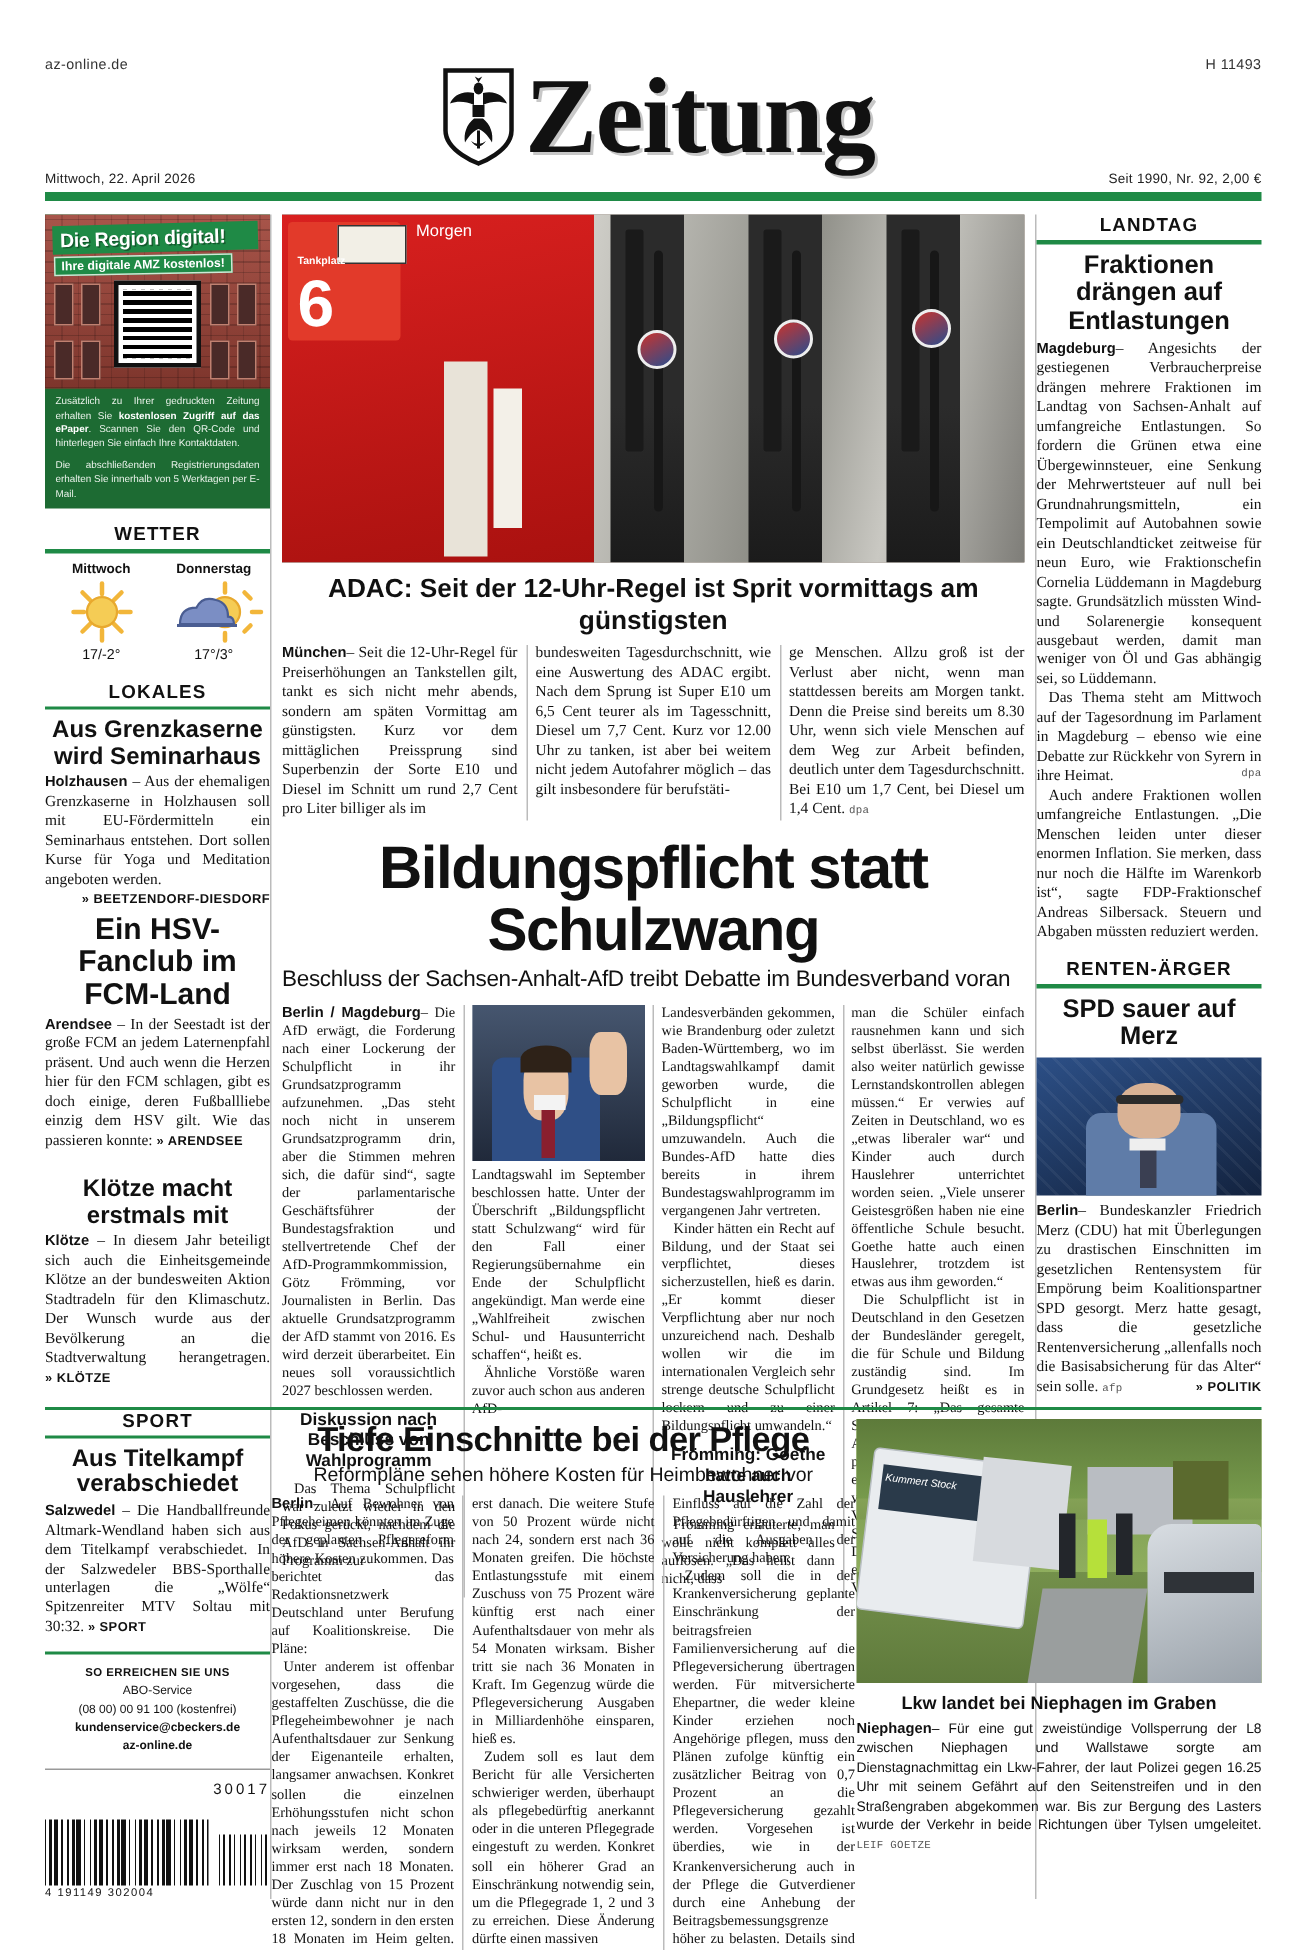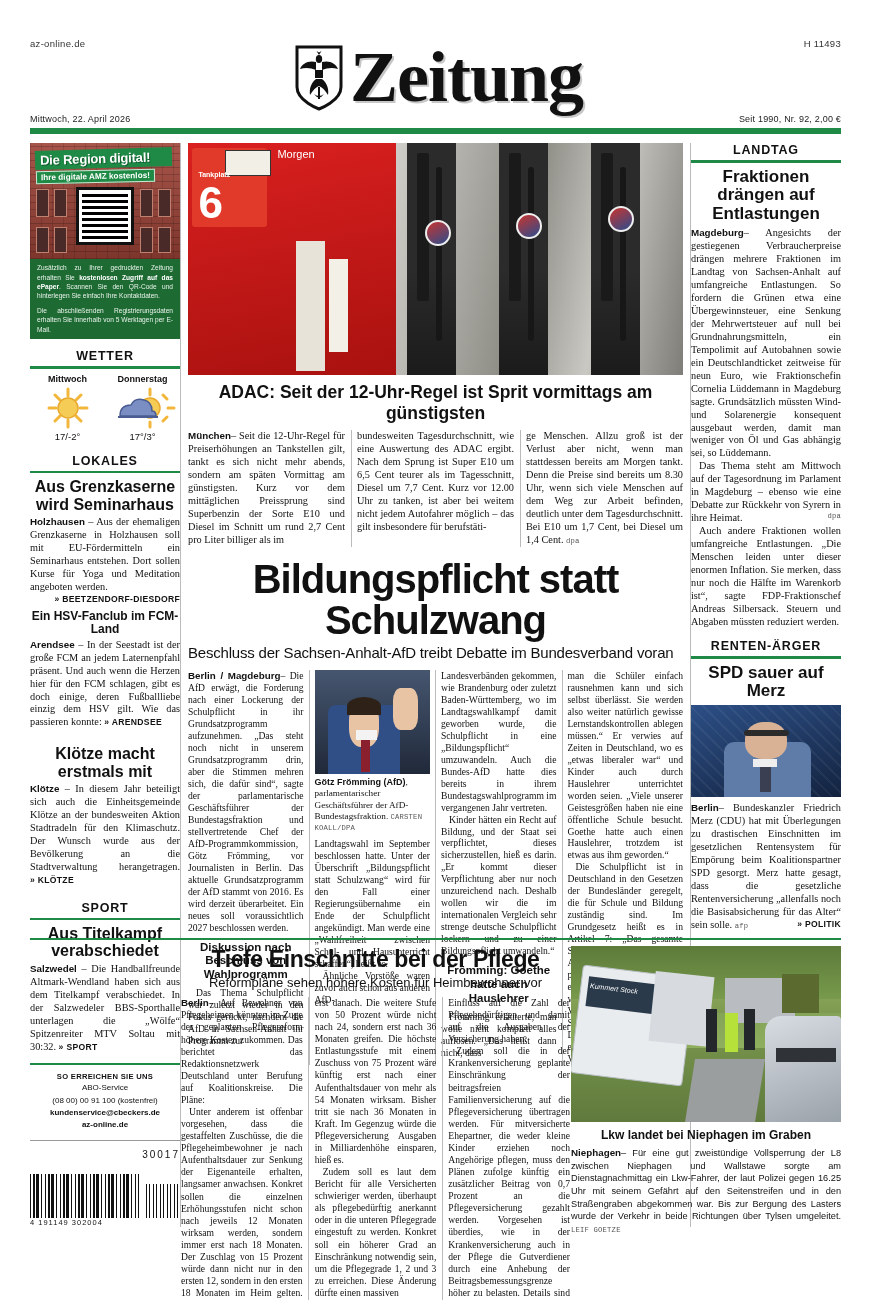--- a/index.html
+++ b/index.html
@@ -297,21 +297,21 @@
       <div style="margin-top:12px;">
         <div class="sec-head">LOKALES</div>
         <div class="sec-rule"></div>
 
         <div>
           <div class="hl" style="font-size:16px;margin-bottom:3px;">Aus Grenzkaserne wird Seminarhaus</div>
           <div class="body"><span class="lead">Holzhausen</span> <span>– Aus der ehemaligen Grenzkaserne in Holzhausen soll mit EU-Fördermitteln ein Seminarhaus entstehen. Dort sollen Kurse für Yoga und Meditation angeboten werden.</span> <span class="ref ref-right">» BEETZENDORF-DIESDORF</span></div>
         </div>
 
         <div style="margin-top:16px;">
-          <div class="hl" style="font-size:12px;margin-bottom:3px;">Ein HSV-Fanclub im FCM-Land</div>
+          <div class="hl" style="font-size:20px;margin-bottom:3px;">Ein HSV-Fanclub im FCM-Land</div>
           <div class="body"><span class="lead">Arendsee</span> <span>– In der Seestadt ist der große FCM an jedem Laternenpfahl präsent. Und auch wenn die Herzen hier für den FCM schlagen, gibt es doch einige, deren Fußballliebe einzig dem HSV gilt. Wie das passieren konnte:</span> <span class="ref">» ARENDSEE</span></div>
         </div>
 
         <div style="margin-top:16px;">
           <div class="hl" style="font-size:16px;margin-bottom:3px;">Klötze macht erstmals mit</div>
           <div class="body"><span class="lead">Klötze</span> <span>– In diesem Jahr beteiligt sich auch die Einheitsgemeinde Klötze an der bundesweiten Aktion Stadtradeln für den Klimaschutz. Der Wunsch wurde aus der Bevölkerung an die Stadtverwaltung herangetragen.</span> <span class="ref">» KLÖTZE</span></div>
         </div>
       </div>
 
       <div style="margin-top:14px;">
@@ -394,21 +394,20 @@
         <div class="infig" style="break-before:column;">
           <div class="infig-img">
             <div style="position:absolute;inset:0;background:linear-gradient(180deg,#46566f,#20293a);"></div>
             <div style="position:absolute;left:12%;top:34%;width:62%;height:70%;background:#2f4f86;border-radius:8px 8px 0 0;"></div>
             <div style="position:absolute;left:30%;top:30%;width:26%;height:44%;background:#e8c3a4;border-radius:42% 42% 40% 40%;"></div>
             <div style="position:absolute;left:28%;top:26%;width:30%;height:18%;background:#2e2218;border-radius:50% 50% 0 0;"></div>
             <div style="position:absolute;left:40%;top:62%;width:8%;height:36%;background:#8a1f2e;"></div>
             <div style="position:absolute;left:36%;top:58%;width:18%;height:10%;background:#f3f3f3;"></div>
             <div style="position:absolute;left:68%;top:18%;width:22%;height:40%;background:#e8c3a4;border-radius:30%;"></div>
           </div>
-          <div class="cap"><b>Götz Frömming (AfD)</b><span>, parlamentarischer Geschäftsführer der AfD-Bundestagsfraktion.</span> <span class="credit">CARSTEN KOALL/DPA</span></div>
         </div>
         <div class="body">Landtagswahl im September beschlossen hatte. Unter der Überschrift „Bildungspflicht statt Schulzwang“ wird für den Fall einer Regierungsübernahme ein Ende der Schulpflicht angekündigt. Man werde eine „Wahlfreiheit zwischen Schul- und Hausunterricht schaffen“, heißt es.</div>
         <div class="body" style="text-indent:8px;">Ähnliche Vorstöße waren zuvor auch schon aus anderen AfD-</div>
 
         <div class="body" style="break-before:column;">Landesverbänden gekommen, wie Brandenburg oder zuletzt Baden-Württemberg, wo im Landtagswahlkampf damit geworben wurde, die Schulpflicht in eine „Bildungspflicht“ umzuwandeln. Auch die Bundes-AfD hatte dies bereits in ihrem Bundestagswahlprogramm im vergangenen Jahr vertreten.</div>
         <div class="body" style="text-indent:8px;">Kinder hätten ein Recht auf Bildung, und der Staat sei verpflichtet, dieses sicherzustellen, hieß es darin. „Er kommt dieser Verpflichtung aber nur noch unzureichend nach. Deshalb wollen wir die im internationalen Vergleich sehr strenge deutsche Schulpflicht lockern und zu einer Bildungspflicht umwandeln.“</div>
         <div class="subhead">Frömming: Goethe hatte auch Hauslehrer</div>
         <div class="body" style="text-indent:8px;">Frömming erläuterte, man wolle nicht komplett alles auflösen. „Das heißt dann nicht, dass</div>
 
         <div class="body" style="break-before:column;">man die Schüler einfach rausnehmen kann und sich selbst überlässt. Sie werden also weiter natürlich gewisse Lernstandskontrollen ablegen müssen.“ Er verwies auf Zeiten in Deutschland, wo es „etwas liberaler war“ und Kinder auch durch Hauslehrer unterrichtet worden seien. „Viele unserer Geistesgrößen haben nie eine öffentliche Schule besucht. Goethe hatte auch einen Hauslehrer, trotzdem ist etwas aus ihm geworden.“</div>

